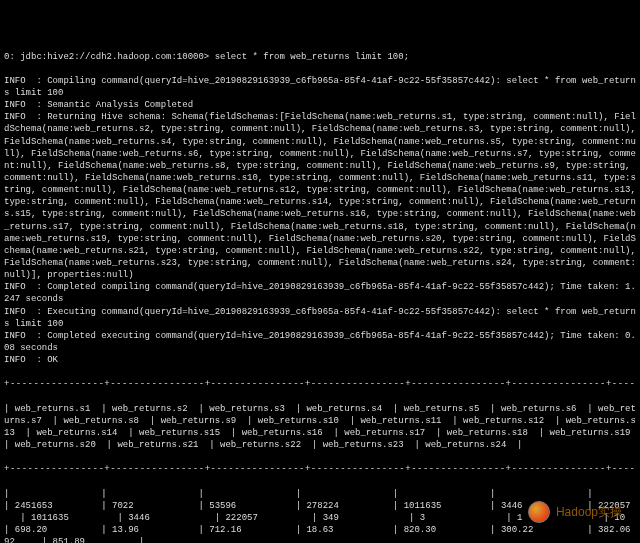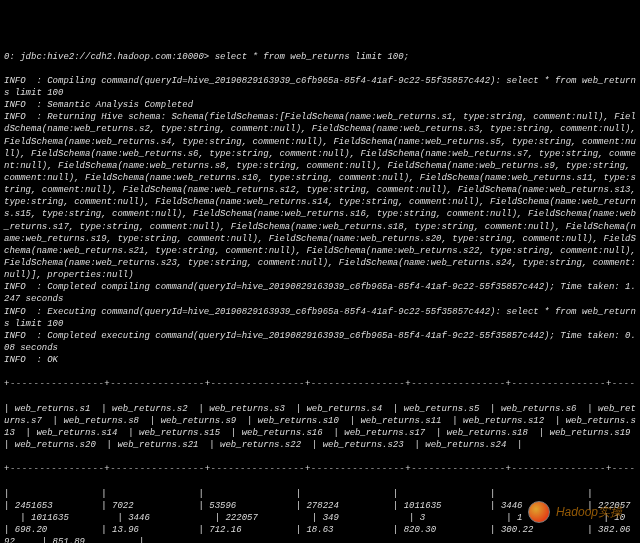--- a/index.html
+++ b/index.html
@@ -1,15 +1,15 @@
 <!DOCTYPE html>
 <html><head>
 <meta charset="utf-8">
 <style>
-  * { margin: 0; padding: 0; box-sizing: border-box; font-style: italic; }
+  * { margin: 0; padding: 0; box-sizing: border-box; }
   body {
     background: #000;
     color: #ddd;
     font-family: "Consolas", "Courier New", monospace;
     font-size: 9px;
     line-height: 1.35;
     width: 640px;
     height: 543px;
     overflow: hidden;
     position: relative;

